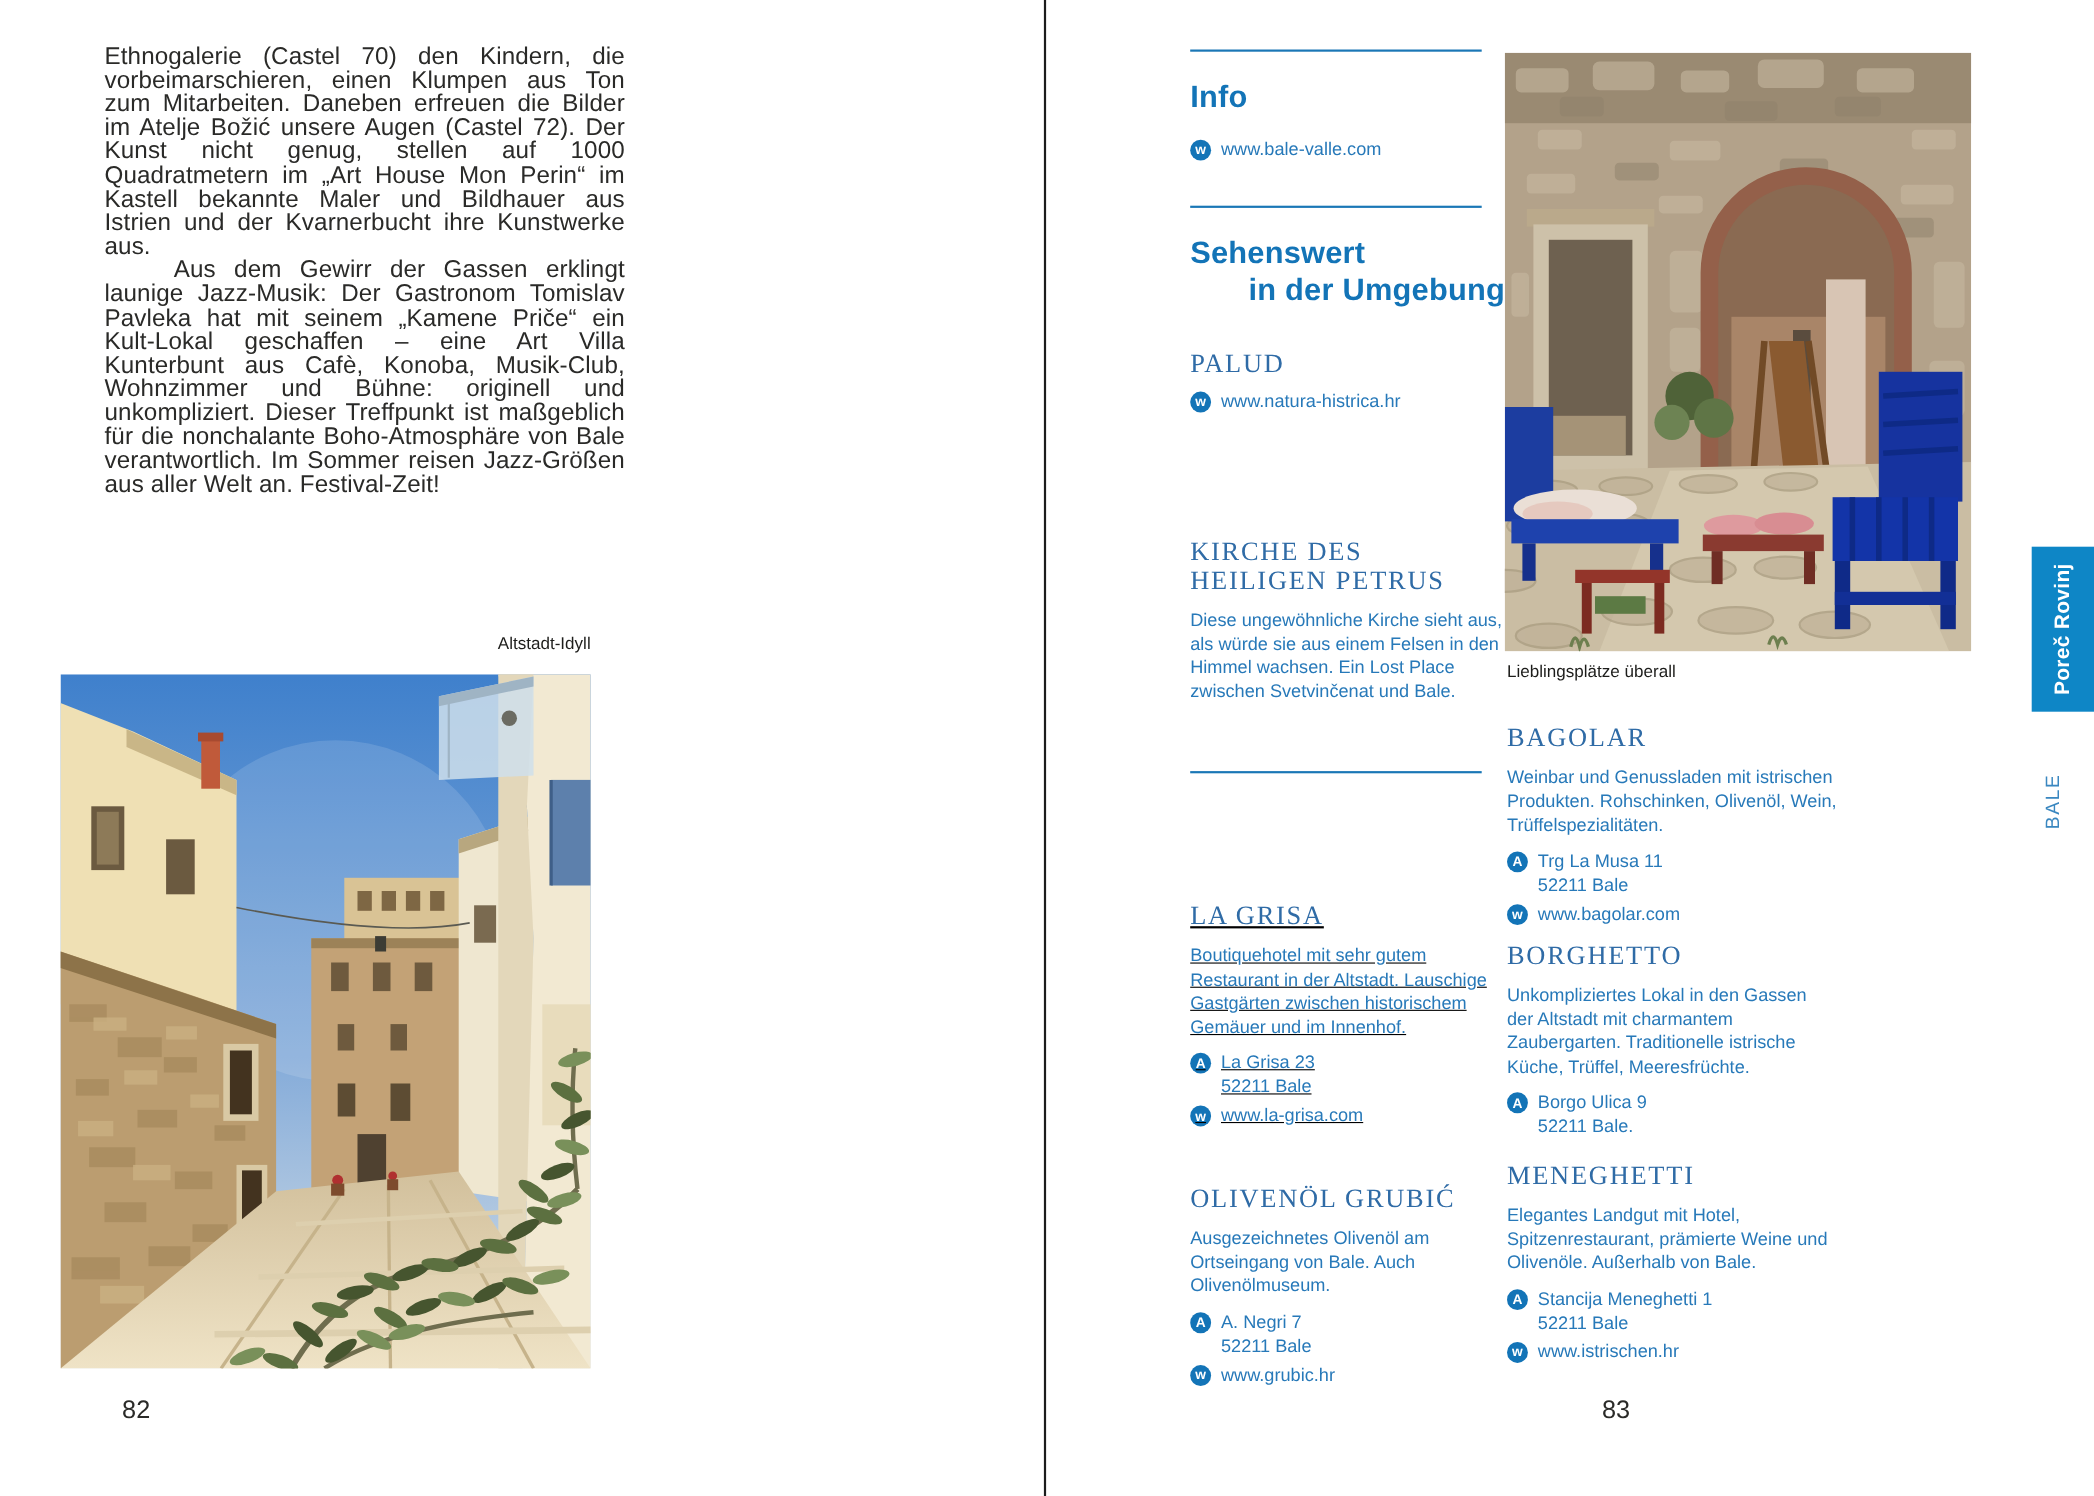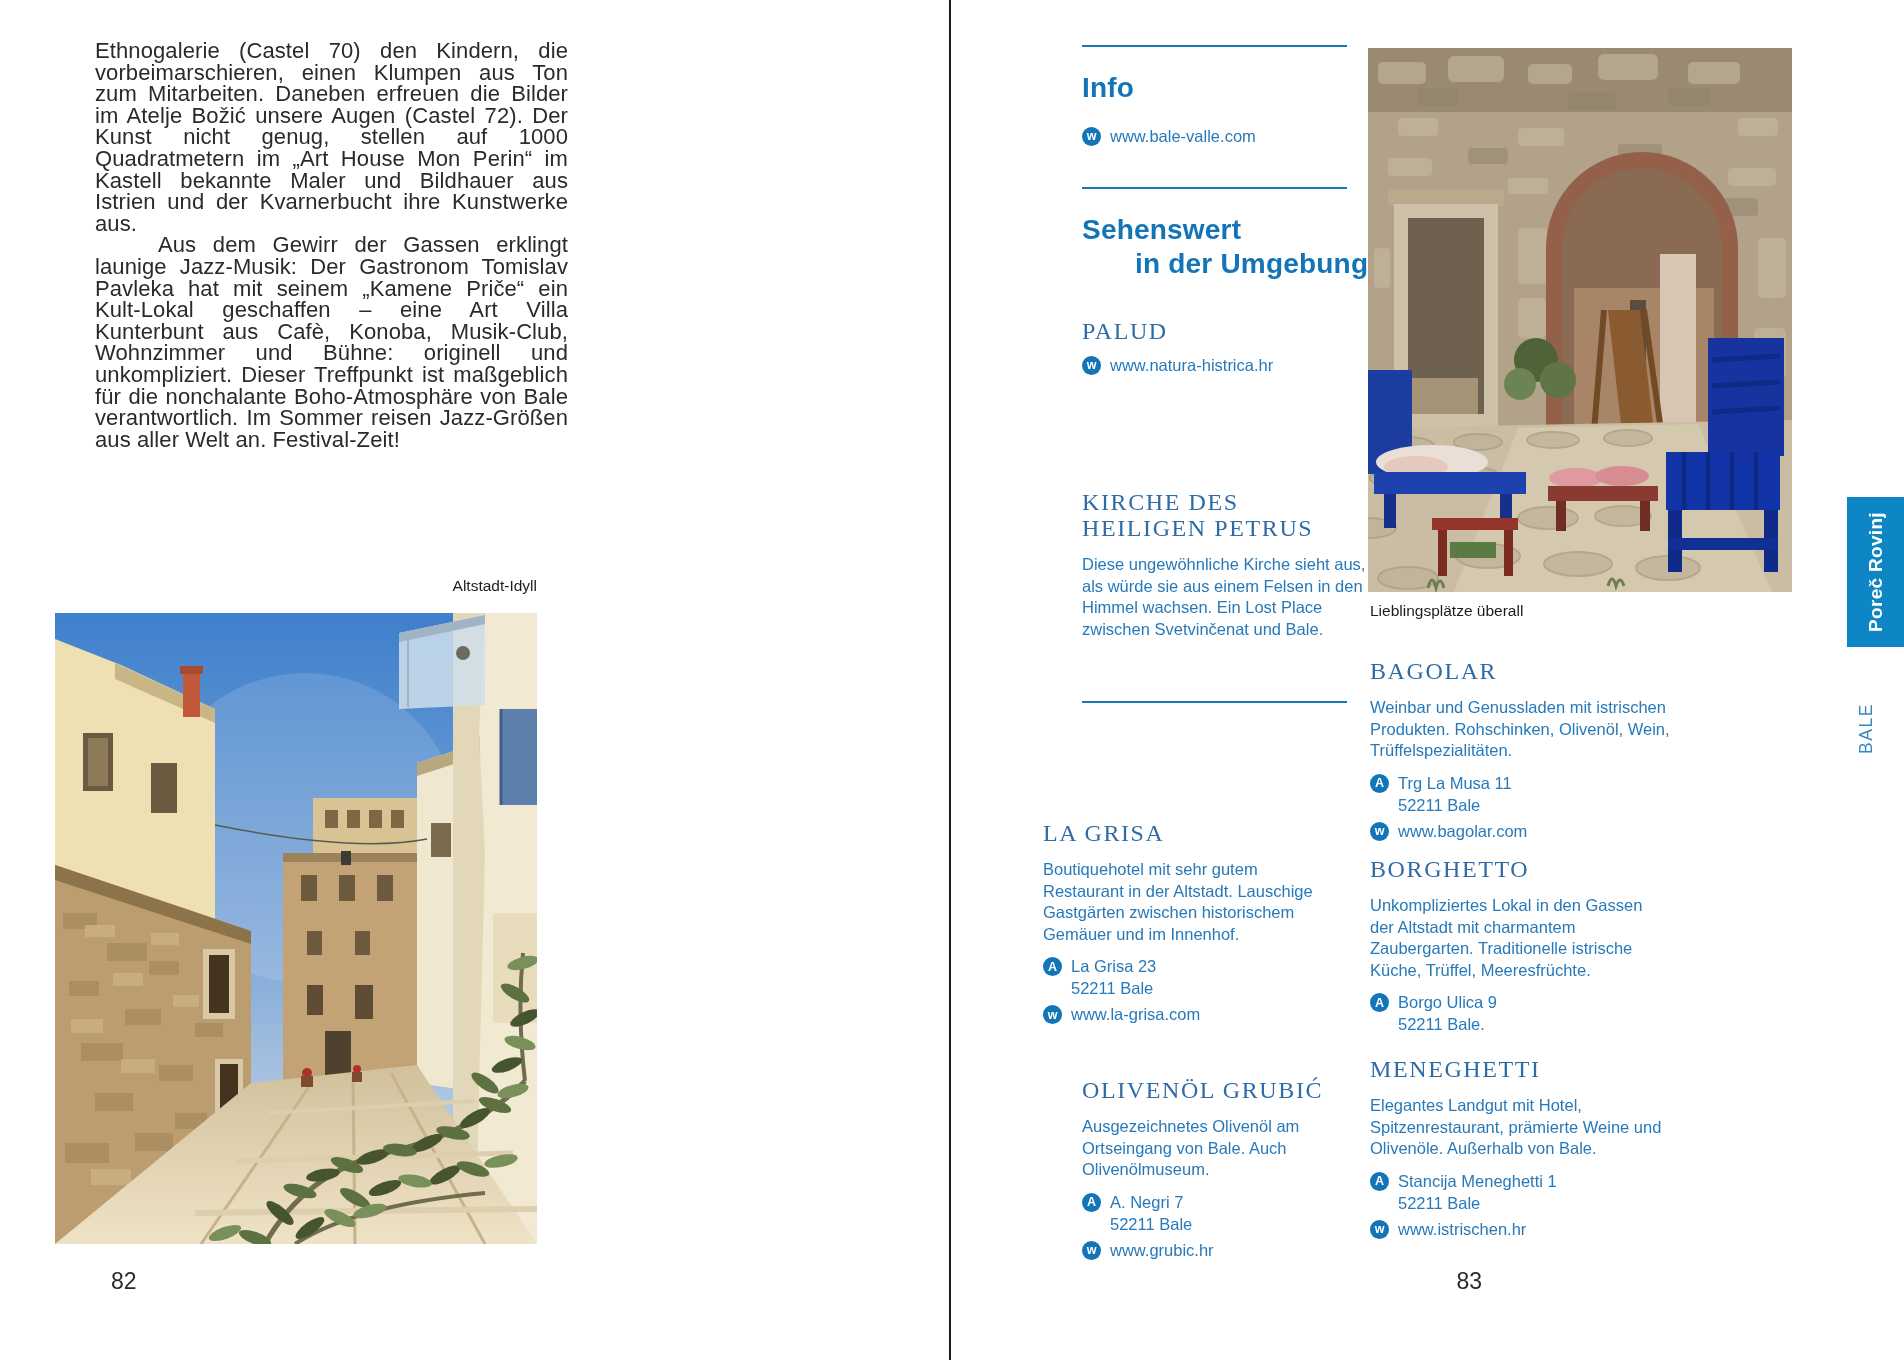--- a/index.html
+++ b/index.html
@@ -235,21 +235,21 @@
 
   <section class="abs venue" style="left:1082px;top:489px;width:240px;">
     <h3 class="vname">KIRCHE DES HEILIGEN PETRUS</h3>
     <p class="vdesc" style="width:292px;">Diese ungewöhnliche Kirche sieht aus, als würde sie aus einem Felsen in den Himmel wachsen. Ein Lost Place zwischen Svetvinčenat und Bale.</p>
   </section>
 
   <div class="abs" style="left:1082px;top:701px;width:292px;">
     <div class="rule"></div>
   </div>
 
-  <section class="abs venue" style="left:1043px;top:820px;">
+  <section class="abs venue" style="left:1082px;top:820px;text-decoration:underline;">
     <h3 class="vname">LA GRISA</h3>
     <p class="vdesc">Boutiquehotel mit sehr gutem Restaurant in der Altstadt. Lauschige Gastgärten zwischen historischem Gemäuer und im Innenhof.</p>
     <div class="crow">
       <span class="cicon">A</span>
       <span class="ctext">
         <span>La Grisa 23</span><br>
         <span>52211 Bale</span>
       </span>
     </div>
     <div class="crow">

